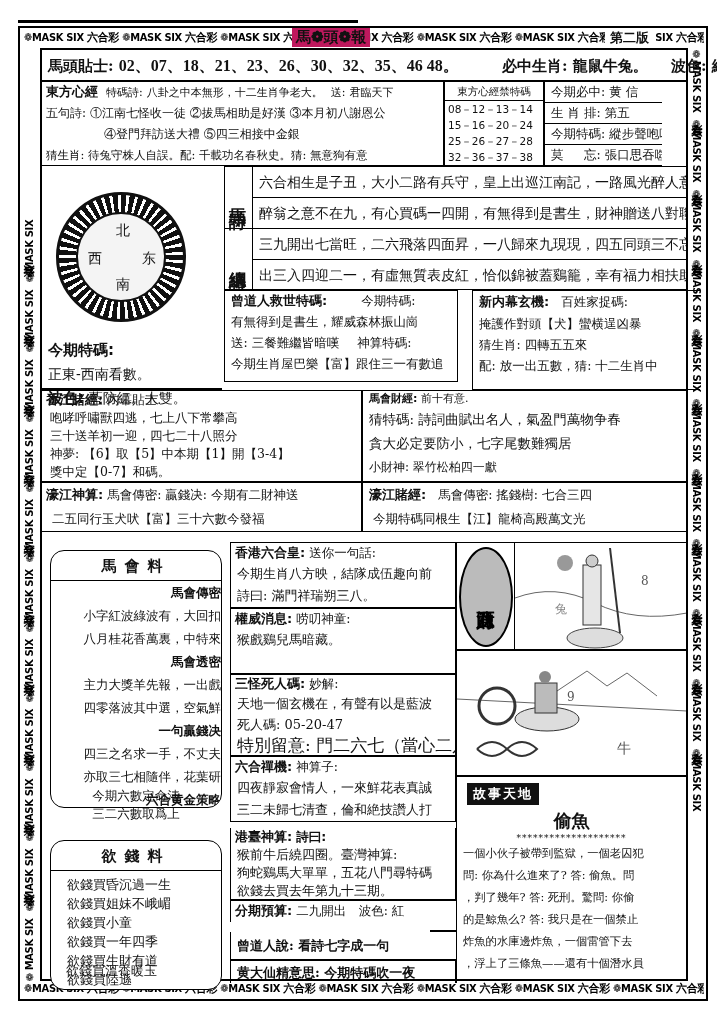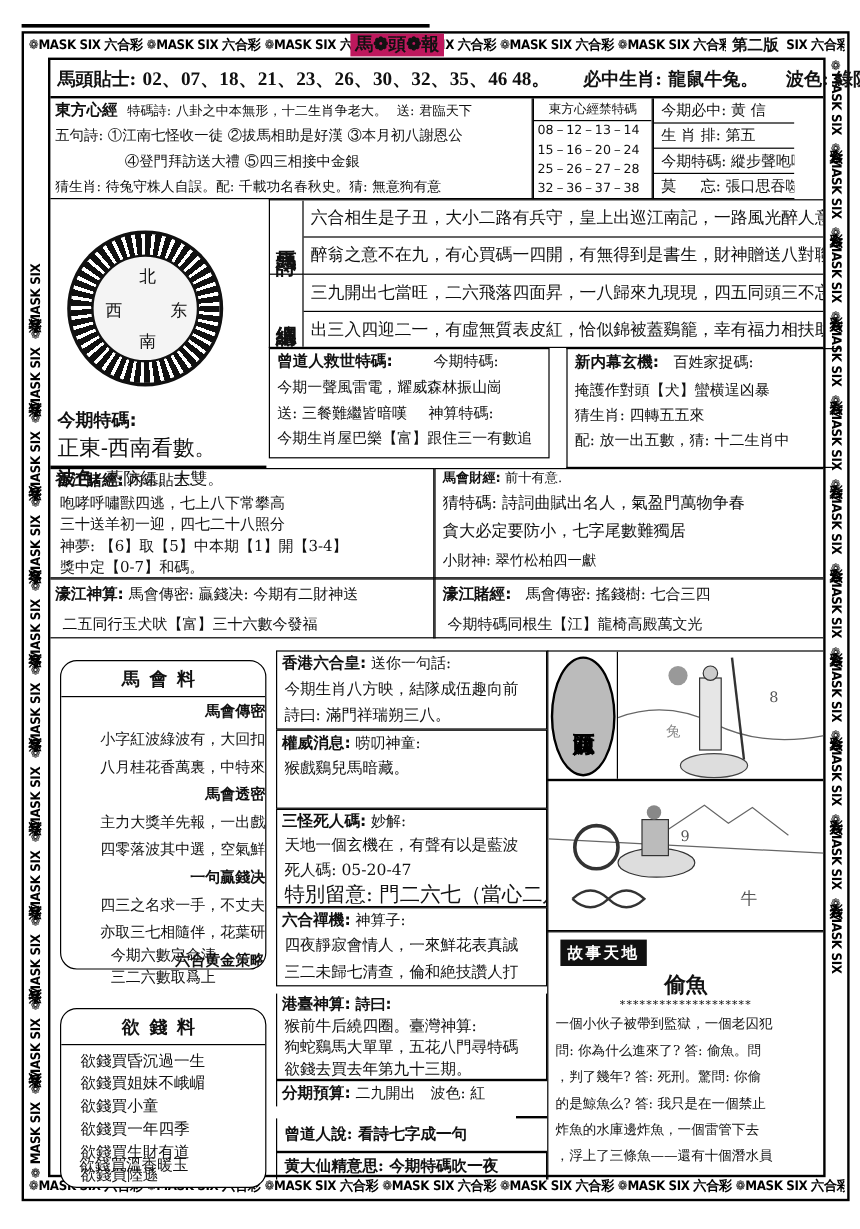--- a/index.html
+++ b/index.html
@@ -46,21 +46,21 @@
   <div class="edition">第二版</div>
   <div class="band band-bottom">❁MASK SIX 六合彩 ❁MASK SIX 六合彩 ❁MASK SIX 六合彩 ❁MASK SIX 六合彩 ❁MASK SIX 六合彩 ❁MASK SIX 六合彩 ❁MASK SIX 六合彩 ❁MASK SIX 六合彩 ❁MASK SIX 六合彩 ❁MASK SIX 六合彩 ❁MASK SIX</div>
   <div class="band band-left">❁MASK SIX 六合彩 ❁MASK SIX 六合彩 ❁MASK SIX 六合彩 ❁MASK SIX 六合彩 ❁MASK SIX 六合彩 ❁MASK SIX 六合彩 ❁MASK SIX 六合彩 ❁MASK SIX 六合彩 ❁MASK SIX 六合彩 ❁MASK SIX 六合彩 ❁MASK SIX</div>
   <div class="band band-right">❁MASK SIX 六合彩 ❁MASK SIX 六合彩 ❁MASK SIX 六合彩 ❁MASK SIX 六合彩 ❁MASK SIX 六合彩 ❁MASK SIX 六合彩 ❁MASK SIX 六合彩 ❁MASK SIX 六合彩 ❁MASK SIX 六合彩 ❁MASK SIX 六合彩 ❁MASK SIX</div>
 
   <div class="inner">
 
     <div class="tips">
       <span>馬頭貼士:</span>
       <span class="nums">02、07、18、21、23、26、30、32、35、46 48。</span>
-      <span style="margin-left:22px">必中生肖:</span>
+      <span style="margin-left:38px">必中生肖:</span>
       <span>龍鼠牛兔。</span>
       <span style="margin-left:18px">波色:</span>
       <span>綠防紅</span>
     </div>
 
     <div class="box" style="left:0;top:32px;width:402px;height:84px;border-left:none;border-top:none;">
       <div class="t" style="padding-left:4px;line-height:20px;">
         <span class="hl">東方心經</span>
         <span style="font-size:11px;margin-left:4px">特碼詩:</span>
         <span style="font-size:11px">八卦之中本無形，十二生肖争老大。</span>
@@ -109,21 +109,21 @@
       <div class="dial" style="left:17px;top:17px;width:90px;height:90px;background:#f4f4f4;border:2px solid #111;">
         <span style="position:absolute;left:38px;top:8px;font-size:14px;">北</span>
         <span style="position:absolute;left:10px;top:36px;font-size:14px;">西</span>
         <span style="position:absolute;left:64px;top:36px;font-size:14px;">东</span>
         <span style="position:absolute;left:38px;top:62px;font-size:14px;">南</span>
       </div>
     </div>
 
     <div style="position:absolute;left:6px;top:288px;width:180px;font-size:15px;line-height:24px;">
       <div class="b">今期特碼:</div>
-      <div style="font-size:18px">正東-西南看數。</div>
+      <div style="font-size:14px">正東-西南看數。</div>
       <div style="white-space:nowrap;overflow:hidden;width:180px;">
         <span class="b">波色:</span>
         <span style="font-size:14px">藍防紅。大雙。</span>
       </div>
     </div>
 
     <div class="box" style="left:182px;top:116px;width:462px;height:124px;border-right:none;">
       <div style="position:absolute;left:0;top:0;width:28px;height:62px;border-right:1px solid #000;border-bottom:1px solid #000;display:flex;align-items:center;justify-content:center;">
         <span class="vert">馬頭詩</span>
       </div>
@@ -138,21 +138,21 @@
         <div class="poem">三九開出七當旺，二六飛落四面昇，一八歸來九現現，四五同頭三不忘。</div>
         <div class="poem" style="border-bottom:none">出三入四迎二一，有虛無質表皮紅，恰似錦被蓋鷄籠，幸有福力相扶助。</div>
       </div>
     </div>
 
     <div class="box" style="left:182px;top:240px;width:234px;height:92px;">
       <div class="t" style="padding-left:6px;line-height:20px;">
         <span class="hl">曾道人救世特碼:</span>
         <span style="margin-left:30px">今期特碼:</span>
       </div>
-      <div class="t" style="padding-left:6px;">今期一聲風雷電，耀威森林振山崗</div>
+      <div class="t" style="padding-left:6px;">有無得到是書生，耀威森林振山崗</div>
       <div class="t" style="padding-left:6px;">
         <span>送: 三餐難繼皆暗嘆</span>
         <span style="margin-left:14px">神算特碼:</span>
       </div>
       <div class="t" style="padding-left:6px;">今期生肖屋巴樂【富】跟住三一有數追</div>
     </div>
 
     <div class="box" style="left:430px;top:240px;width:228px;height:100px;border-right:none;">
       <div class="t" style="padding-left:6px;line-height:22px;">
         <span class="hl">新内幕玄機:</span>

